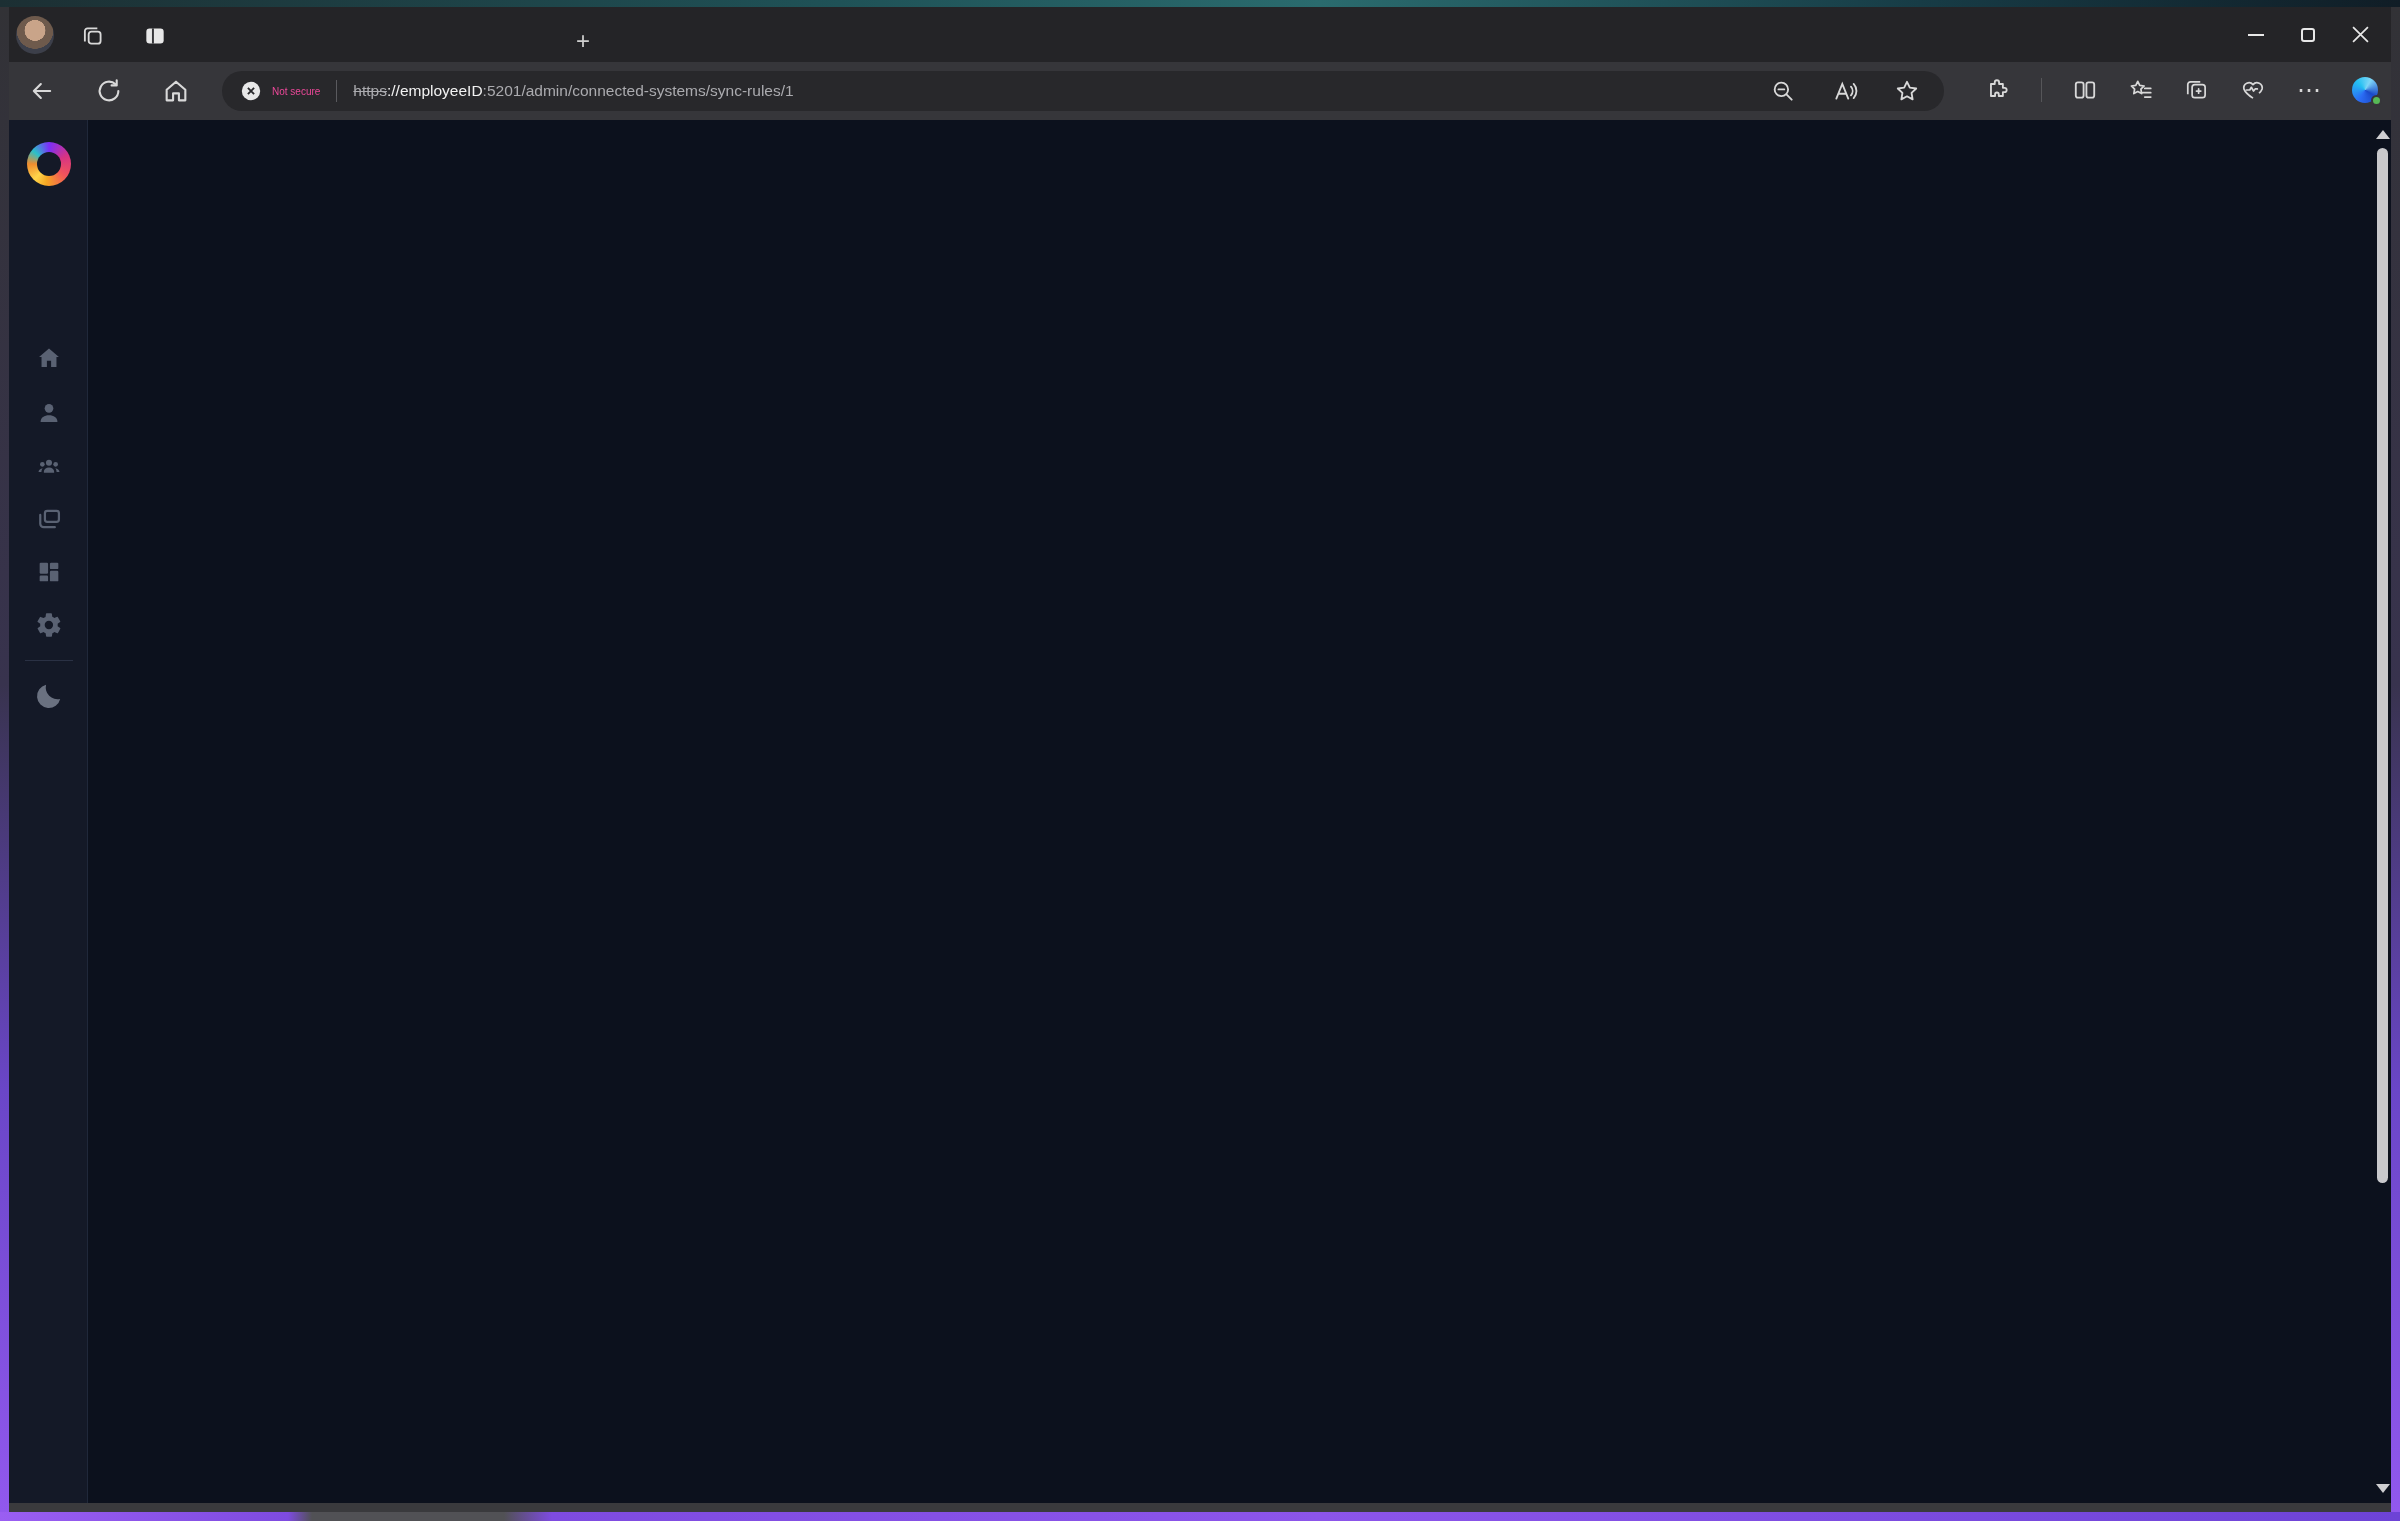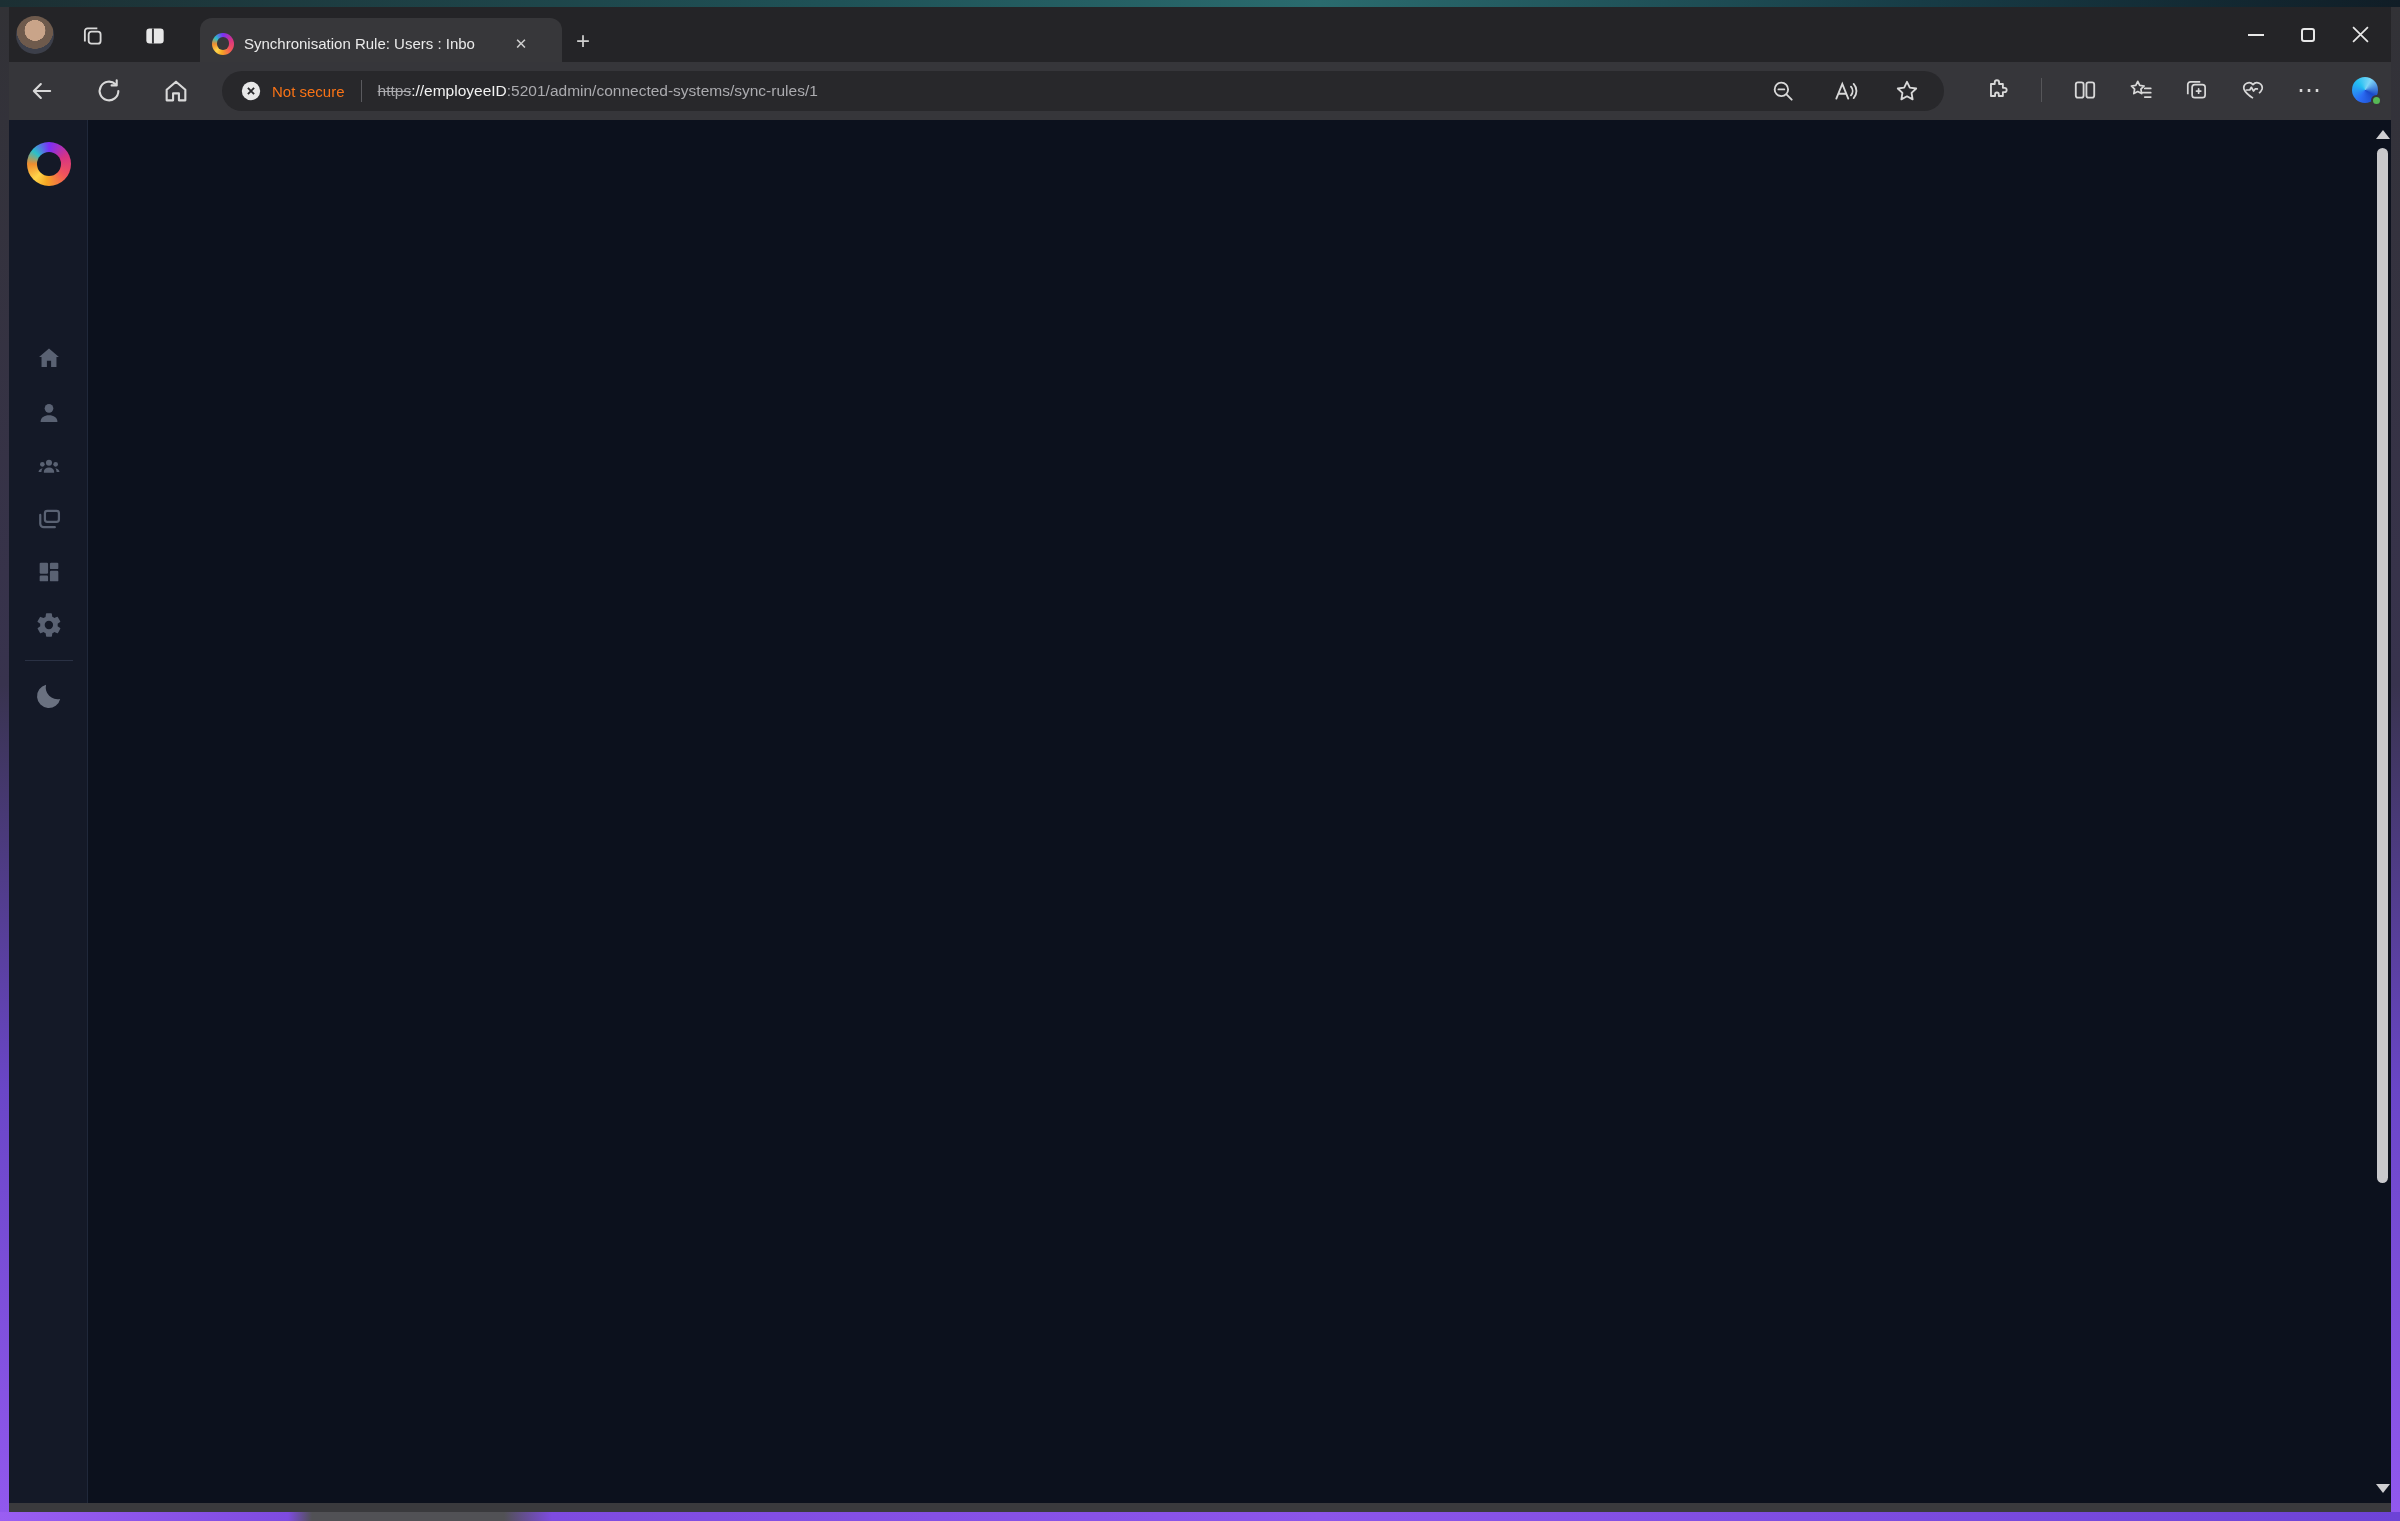--- a/index.html
+++ b/index.html
@@ -45,21 +45,21 @@
   .min-glyph { display:block; width:16px; border-top:2px solid #e8e8e8; }
   .max-glyph { display:block; width:14px; height:14px; border:2px solid #e8e8e8; border-radius:3px; }
 
   .toolbar { left:0; top:62px; width:2400px; height:58px; background:#36363a; z-index:20;
     display:block; }
   .nav-btn { top:15px; width:28px; height:28px; color:#d9d9d9; }
   .nav-btn svg { width:100%; height:100%; }
   .addr-pill { left:222px; top:9px; width:1722px; height:40px; background:#28282b; border-radius:20px;
     display:flex; align-items:center; padding:0 18px; }
   .site-badge { width:22px; height:22px; flex:0 0 22px; }
-  .addr-sec { margin-left:10px; font-size:15px; color:#f97316; }
+  .addr-sec { margin-left:10px; font-size:10px; color:#ec4899; }
   .addr-div { margin:0 16px; width:1px; height:22px; background:#5a5a5e; }
   .addr-url { font-size:15.5px; color:#ababaf; white-space:nowrap; }
   .addr-url .scheme { text-decoration: line-through; color:#ababaf; }
   .addr-url .host { color:#f2f2f2; }
   .pill-right { margin-left:auto; display:flex; align-items:center; gap:36px; padding-right:6px; }
   .pill-right .tb-icon, .toolbar-right .tb-icon { position:static; }
   .toolbar-right { position:absolute; right:22px; top:15px; display:flex; align-items:center; gap:30px; }
   .tb-divider { width:1px; height:24px; background:#565659; }
   .copilot { width:26px; height:26px; border-radius:50%;
     background: conic-gradient(from 210deg,#2b6df5,#25c0f2 30%,#7fd6f7 50%,#1a49c8 75%,#2b6df5); }
@@ -177,27 +177,20 @@
         <rect x="8" y="8" width="11" height="11" rx="2.5"></rect>
         <path d="M16 5H7a2.5 2.5 0 0 0-2.5 2.5V17"></path>
       </svg>
   </span>
   <span class="abs tb-icon" style="left:142px;">
     <svg viewBox="0 0 24 24">
         <rect x="4" y="5" width="16" height="14" rx="3" fill="#e8e8e8"></rect>
         <rect x="9.2" y="5" width="1.8" height="14" fill="#37373a"></rect>
       </svg>
   </span>
-  <div class="tab abs">
-    <span class="favicon">
-        <span class="hole"></span>
-      </span>
-    <span class="tab-title">Synchronisation Rule: Users : Inbo</span>
-    <span class="tab-close">✕</span>
-  </div>
   <span class="abs newtab">+</span>
 </div>
 <div class="win-controls">
   <span class="win-btn">
       <span class="min-glyph"></span>
     </span>
   <span class="win-btn">
       <span class="max-glyph"></span>
     </span>
   <span class="win-btn">

